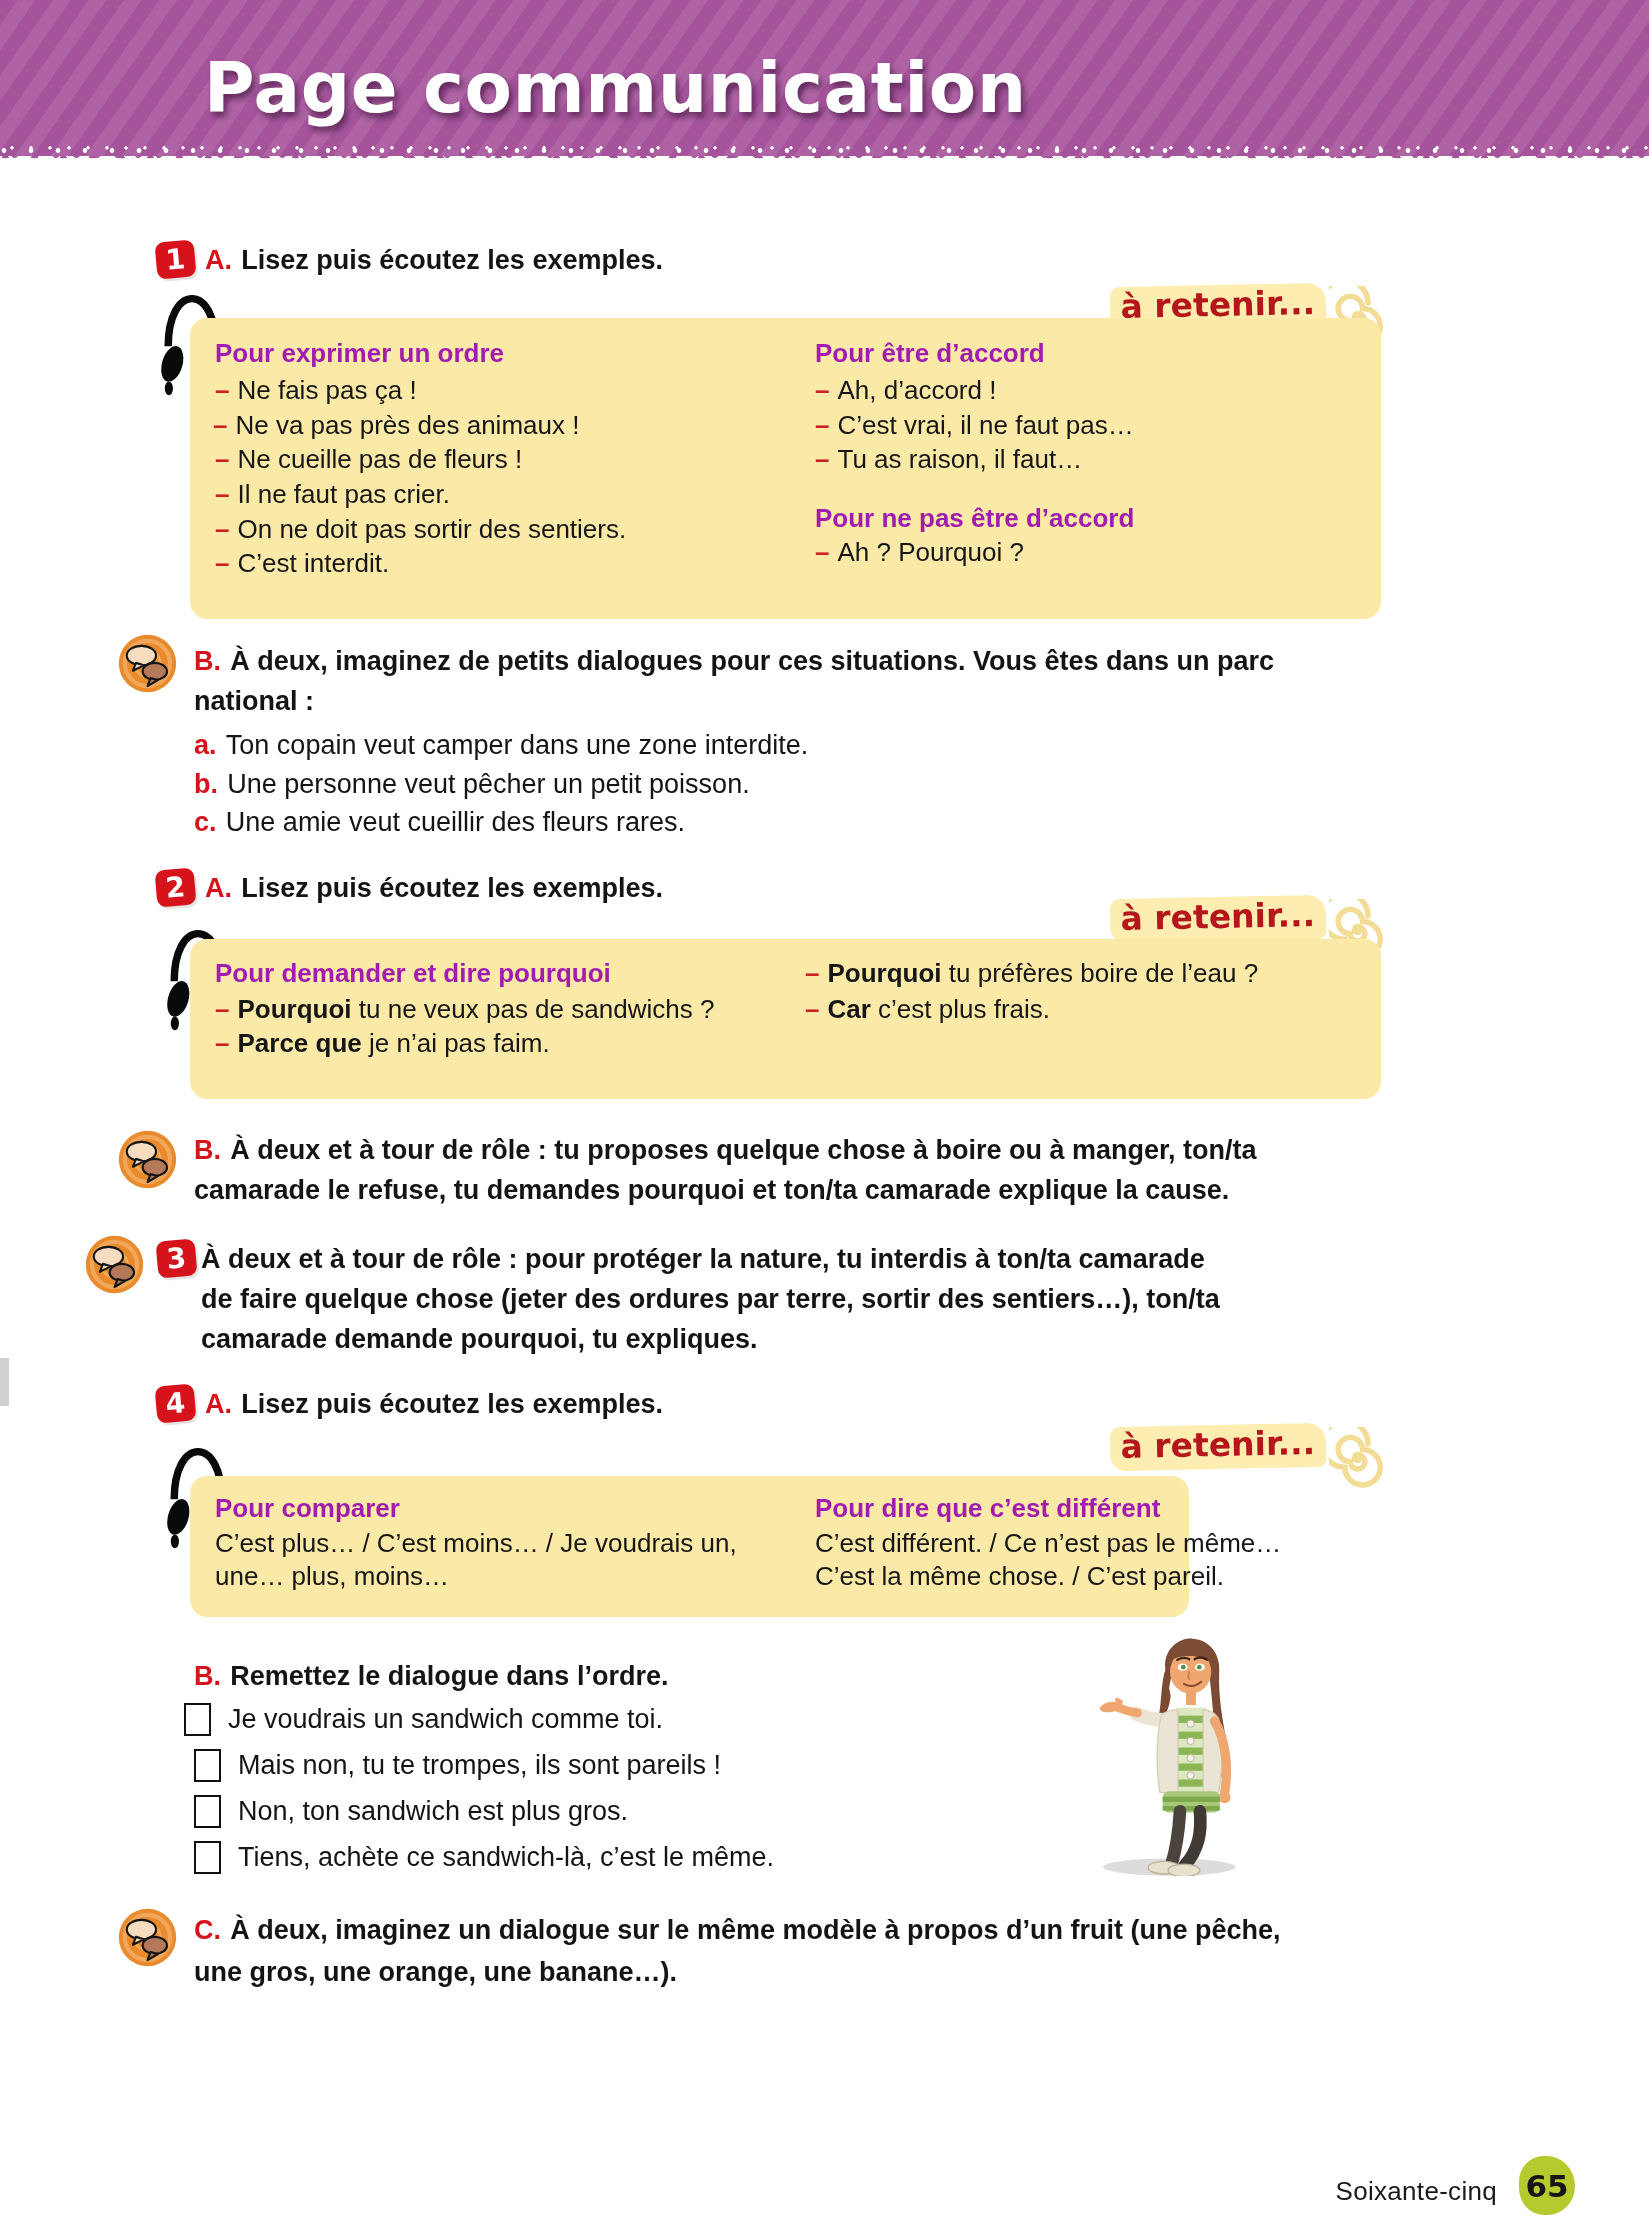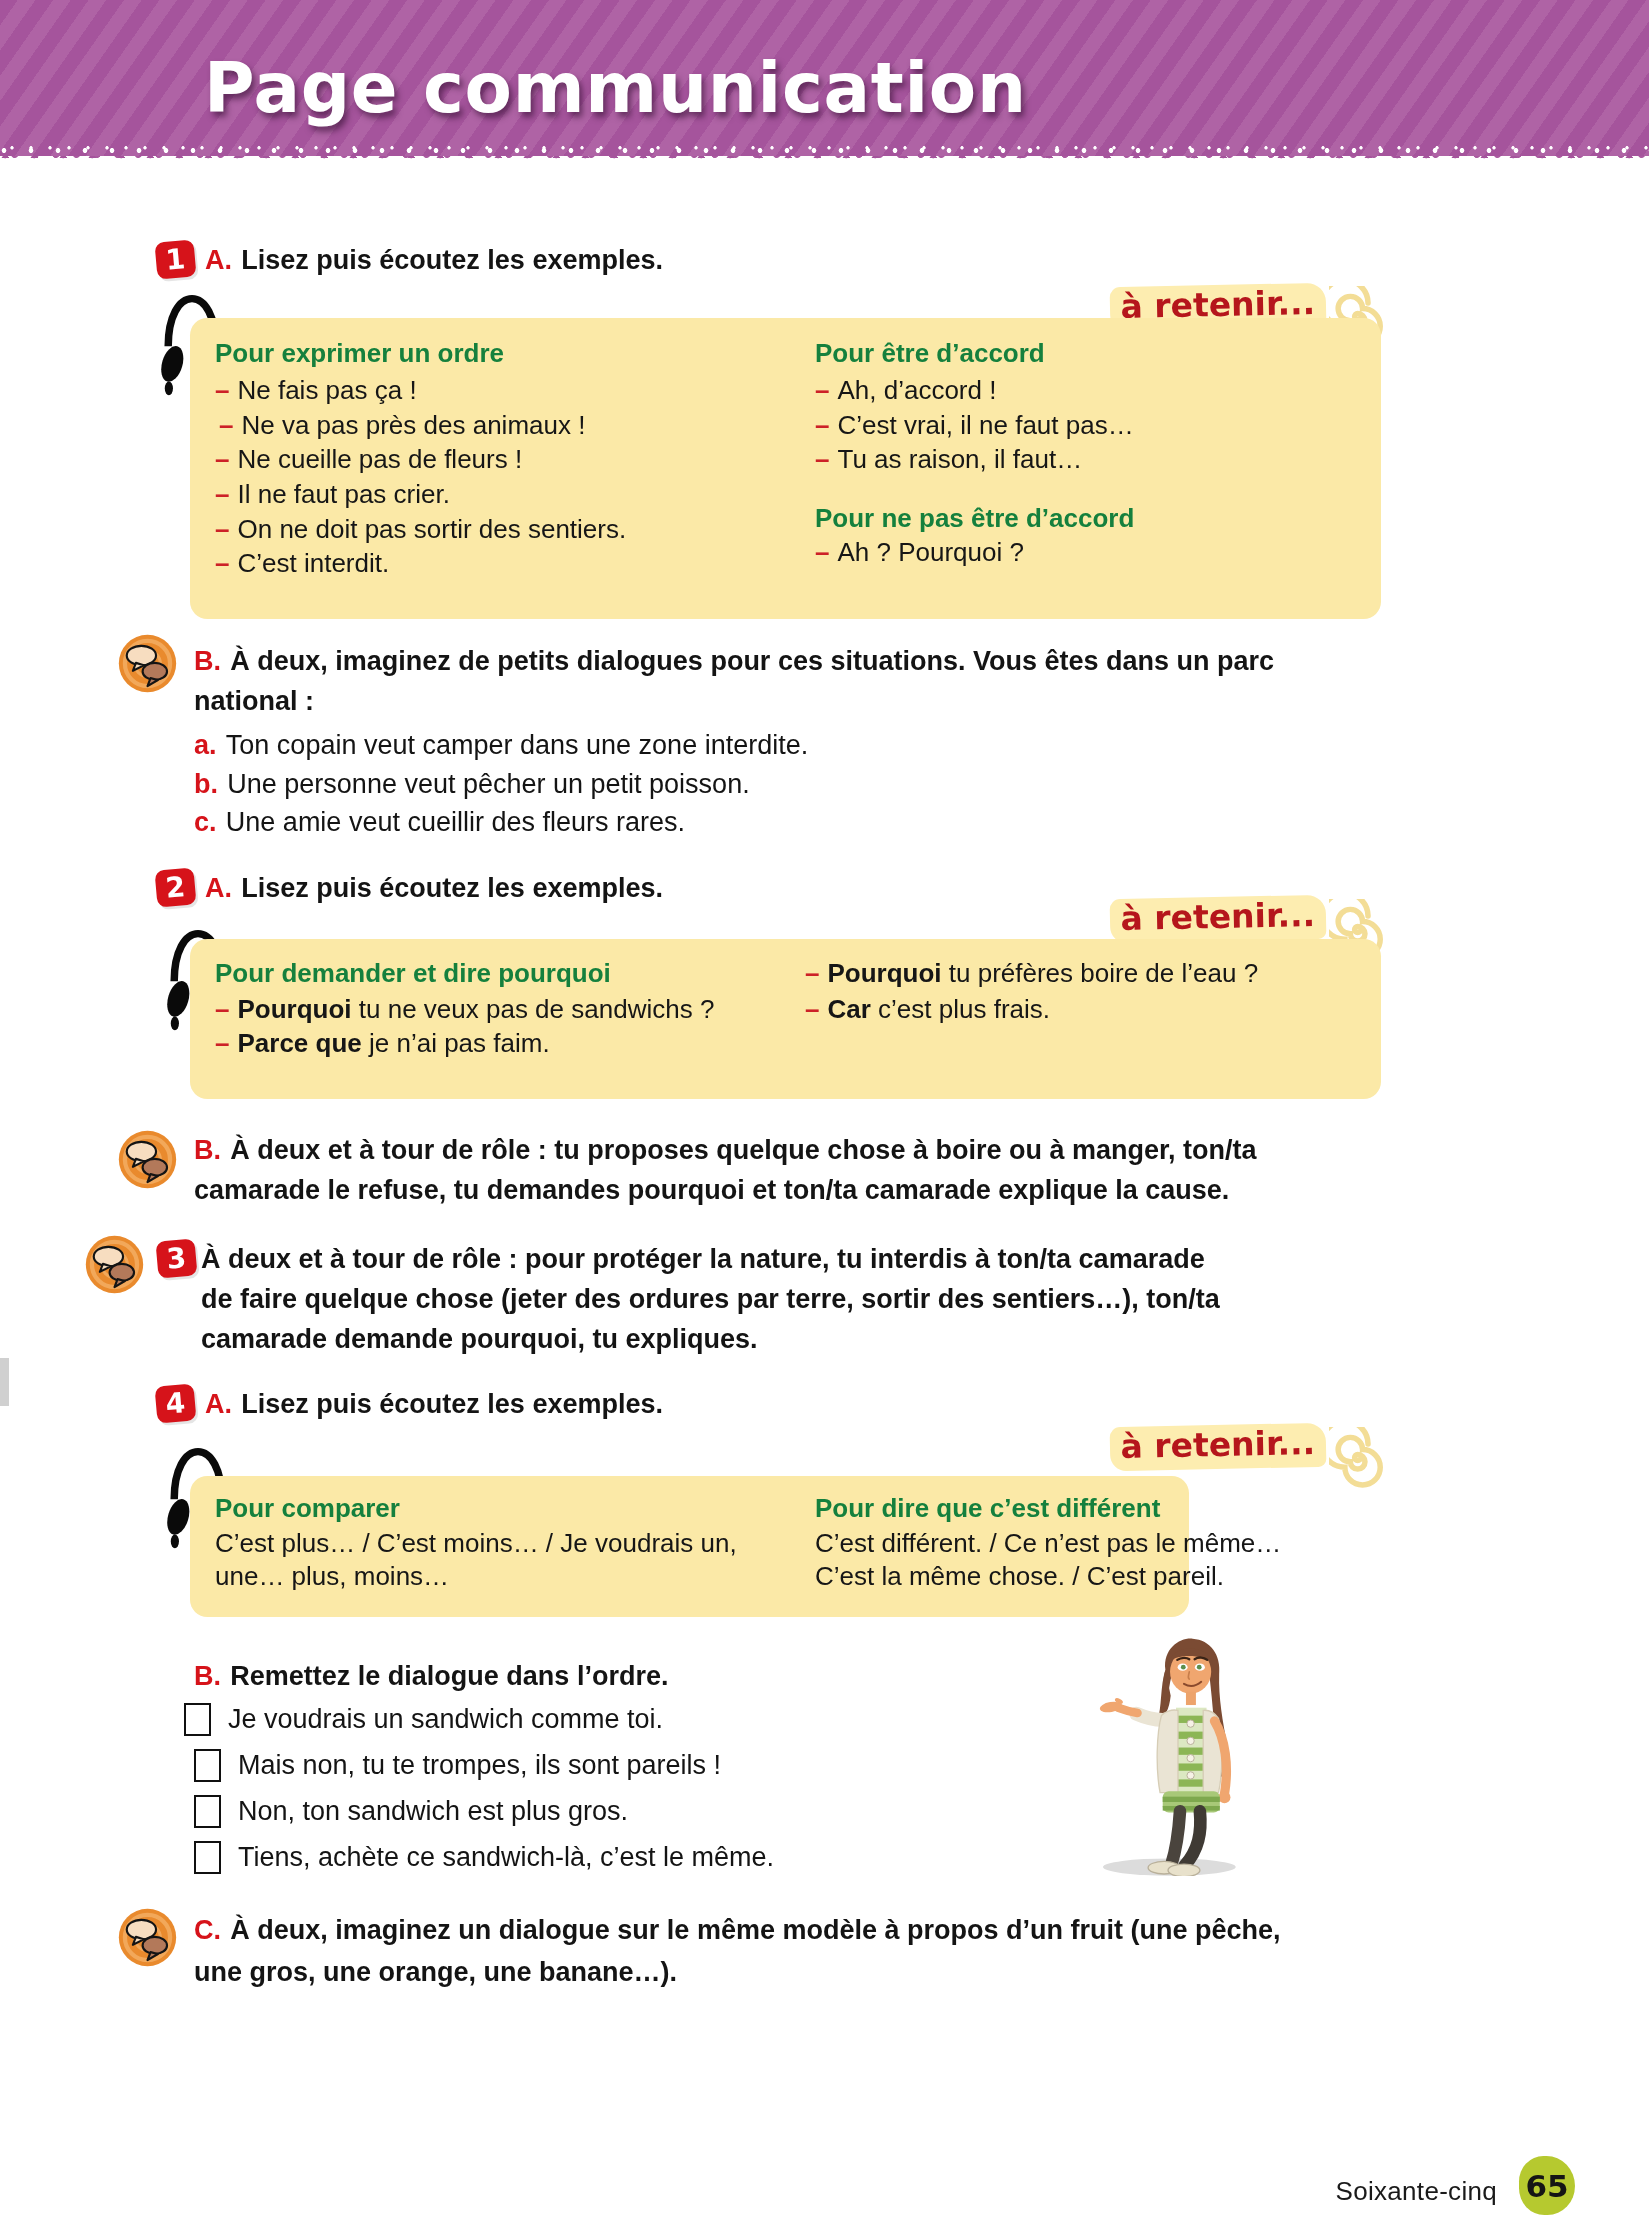--- a/index.html
+++ b/index.html
@@ -27,21 +27,21 @@
   .badge{width:39px;height:37px;background:#d6131a;border-radius:9.3px;
     transform:rotate(-5deg);color:#fff;font:bold 28px "DejaVu Sans",sans-serif;
     display:flex;align-items:center;justify-content:center;
     box-shadow:2px 2.7px 0 rgba(160,160,160,.28)}
   .instr{font:bold 27px "Liberation Sans",sans-serif;color:#141414}
   .letter{color:#d6131a;margin-right:9.3px;font-weight:bold}
   .itemrow{font:27px "Liberation Sans",sans-serif;color:#141414}
 
   
   .ybox{background:#fbe9a7;border-radius:17.3px}
-  .boxtitle{font:bold 26px "Liberation Sans",sans-serif;color:#15803d;white-space:nowrap}
+  .boxtitle{font:bold 26px "Liberation Sans",sans-serif;color:#a21caf;white-space:nowrap}
   .boxline{font:26px "Liberation Sans",sans-serif;color:#161616;white-space:nowrap}
   .boxline strong{font-weight:bold}
   .dash{color:#cc2127;font-weight:bold;margin-right:8px}
 
   
   .retenir{right:323px;text-align:right}
   .retenir-inner{display:inline-block;background:#fdedb0;color:#b5161c;
     font:bold 33px "DejaVu Sans",sans-serif;padding:0 10.6px 5.3px;
     border-radius:10.6px 18.6px 8px 16px;transform:rotate(-1.2deg)}
 
@@ -85,21 +85,21 @@
   <path d="M15,84 C15,40 31,14 50,14 C69,14 85,40 85,84" fill="none" stroke="#0a0a0a" stroke-width="11"></path>
   <ellipse cx="21" cy="110" rx="15" ry="27" fill="#0a0a0a" transform="rotate(16 21 110)"></ellipse>
   <ellipse cx="79" cy="110" rx="15" ry="27" fill="#0a0a0a" transform="rotate(-16 79 110)"></ellipse>
   <ellipse cx="16" cy="146" rx="6" ry="10" fill="#0a0a0a"></ellipse>
   <ellipse cx="84" cy="146" rx="6" ry="10" fill="#0a0a0a"></ellipse>
 </svg>
 
 <div class="ybox abs" style="left:190px;top:318px;width:1191px;height:301px">
   <div class="boxtitle abs" style="left:25px;top:20px">Pour exprimer un ordre</div>
   <div class="boxline abs" style="left:25px;top:57px"><span class="dash">–</span><span>Ne fais pas ça !</span></div>
-  <div class="boxline abs" style="left:29px;top:92px"><span class="dash">–</span><span>Ne va pas près des animaux !</span></div>
+  <div class="boxline abs" style="left:23px;top:92px"><span class="dash">–</span><span>Ne va pas près des animaux !</span></div>
   <div class="boxline abs" style="left:25px;top:126px"><span class="dash">–</span><span>Ne cueille pas de fleurs !</span></div>
   <div class="boxline abs" style="left:25px;top:161px"><span class="dash">–</span><span>Il ne faut pas crier.</span></div>
   <div class="boxline abs" style="left:25px;top:196px"><span class="dash">–</span><span>On ne doit pas sortir des sentiers.</span></div>
   <div class="boxline abs" style="left:25px;top:230px"><span class="dash">–</span><span>C’est interdit.</span></div>
 
   <div class="boxtitle abs" style="left:625px;top:20px">Pour être d’accord</div>
   <div class="boxline abs" style="left:625px;top:57px"><span class="dash">–</span><span>Ah, d’accord !</span></div>
   <div class="boxline abs" style="left:625px;top:92px"><span class="dash">–</span><span>C’est vrai, il ne faut pas…</span></div>
   <div class="boxline abs" style="left:625px;top:126px"><span class="dash">–</span><span>Tu as raison, il faut…</span></div>
   <div class="boxtitle abs" style="left:625px;top:185px">Pour ne pas être d’accord</div>

